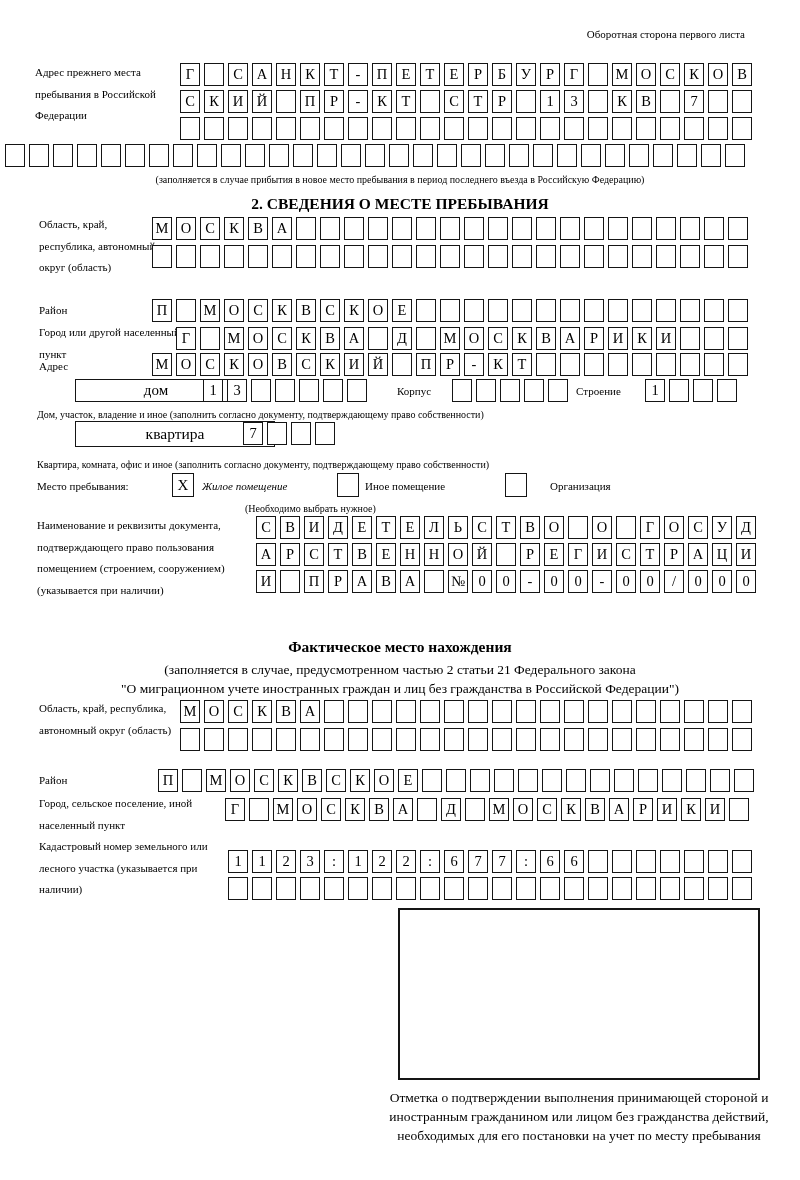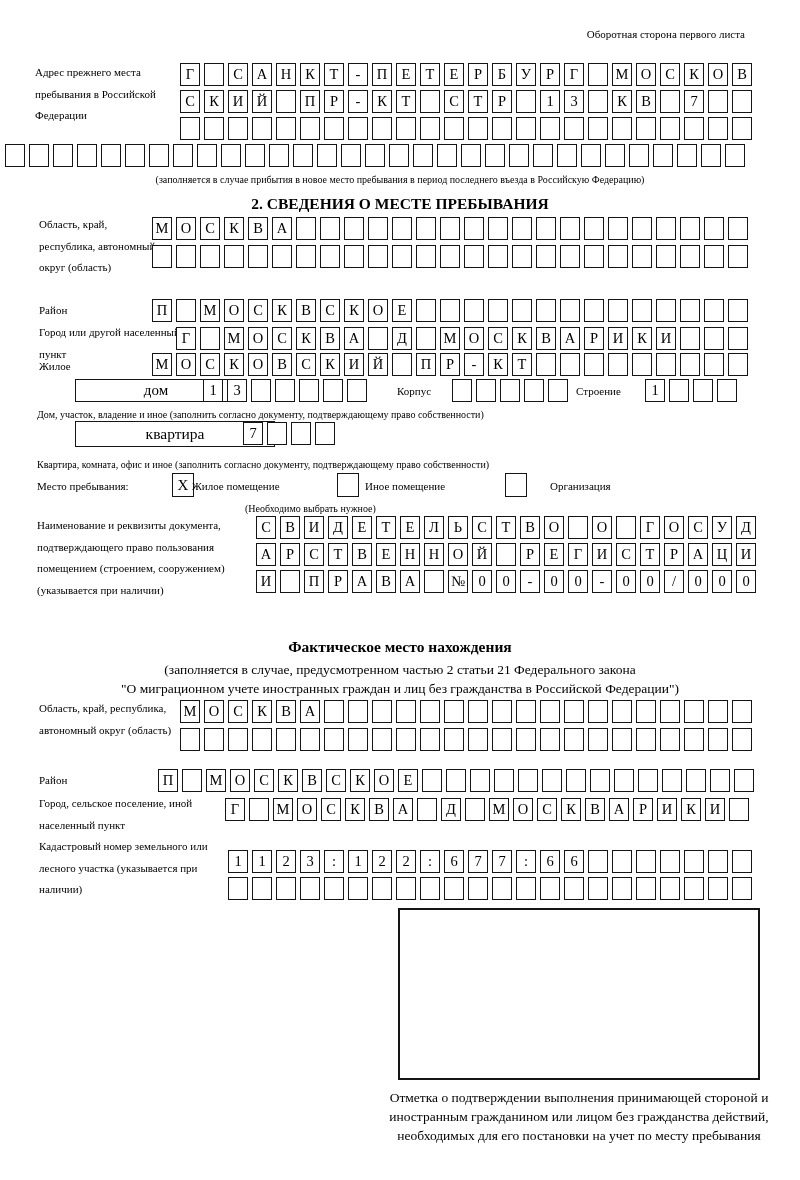--- a/index.html
+++ b/index.html
@@ -259,21 +259,21 @@
       <span class="c">А</span>
       <span class="c">Р</span>
       <span class="c">И</span>
       <span class="c">К</span>
       <span class="c">И</span>
       <span class="c"></span>
       <span class="c"></span>
       <span class="c"></span>
     </div>
 
-  <div class="abs lbl" style="left:39px; top:356px;">Жилое</div>
+  <div class="abs lbl" style="left:39px; top:356px;">Адрес</div>
   <div class="abs boxrow" style="left:152px; top:353px;">
       <span class="c">М</span>
       <span class="c">О</span>
       <span class="c">С</span>
       <span class="c">К</span>
       <span class="c">О</span>
       <span class="c">В</span>
       <span class="c">С</span>
       <span class="c">К</span>
       <span class="c">И</span>
@@ -326,21 +326,21 @@
   <div class="abs boxrow" style="left:243px; top:422px;">
       <span class="c">7</span>
       <span class="c"></span>
       <span class="c"></span>
       <span class="c"></span>
     </div>
   <div class="abs note" style="left:37px; top:456px;">Квартира, комната, офис и иное (заполнить согласно документу, подтверждающему право собственности)</div>
 
   <div class="abs lbl" style="left:37px; top:476px;">Место пребывания:</div>
   <div class="abs chk" style="left:172px; top:473px;">X</div>
-  <div class="abs lbl" style="left:192px; top:476px;">Жилое помещение</div>
+  <div class="abs lbl" style="left:202px; top:476px;font-style:italic;">Жилое помещение</div>
   <div class="abs chk" style="left:337px; top:473px;"></div>
   <div class="abs lbl" style="left:365px; top:476px;">Иное помещение</div>
   <div class="abs chk" style="left:505px; top:473px;"></div>
   <div class="abs lbl" style="left:550px; top:476px;">Организация</div>
   <div class="abs note" style="left:245px; top:500px;">(Необходимо выбрать нужное)</div>
 
   <div class="abs lbl" style="left:37px; top:515px; width:220px;">Наименование и реквизиты документа, подтверждающего право пользования помещением (строением, сооружением) (указывается при наличии)</div>
   <div class="abs boxrow" style="left:256px; top:516px;">
       <span class="c">С</span>
       <span class="c">В</span>

